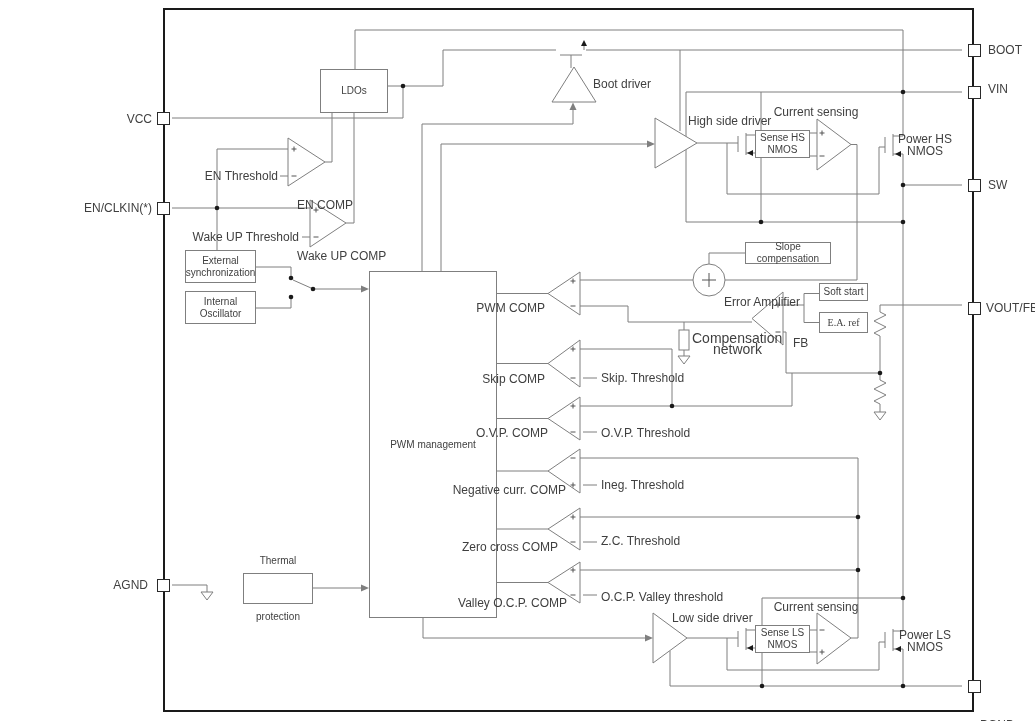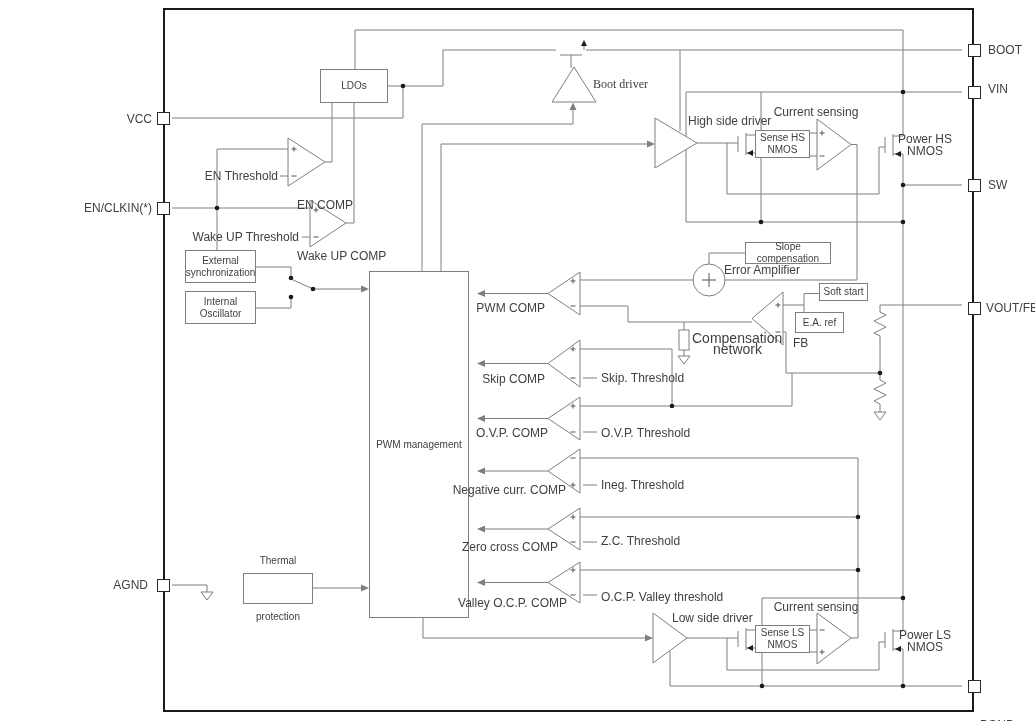--- a/index.html
+++ b/index.html
@@ -226,41 +226,41 @@
       <polygon points="485,525.5 485,532.5 477,529"></polygon>
         <polygon points="485,579 485,586 477,582.5"></polygon>
       <polygon points="361,285.5 361,292.5 369,289"></polygon>
         <polygon points="361,584.5 361,591.5 369,588"></polygon>
       <polygon points="647,140.5 647,147.5 655,144"></polygon>
         <polygon points="645,634.5 645,641.5 653,638"></polygon>
       <polygon points="569.5,110 576.5,110 573,102.5"></polygon>
     </g>
   </svg>
 
-  <div class="box" style="left:320px;top:69px;width:68px;height:34px;">
+  <div class="box" style="left:320px;top:69px;width:68px;height:44px;">
     <span>LDOs</span>
   </div>
   <div class="box" style="left:185px;top:250px;width:71px;height:33px;">
     <span>External</span>
     <span>synchronization</span>
   </div>
   <div class="box" style="left:185px;top:291px;width:71px;height:33px;">
     <span>Internal</span>
     <span>Oscillator</span>
   </div>
-  <div class="box" style="left:369px;top:271px;width:100px;height:347px;">
+  <div class="box" style="left:369px;top:271px;width:128px;height:347px;">
     <span>PWM management</span>
   </div>
   <div class="box" style="left:745px;top:242px;width:86px;height:22px;">
     <span>Slope compensation</span>
   </div>
   <div class="box" style="left:819px;top:283px;width:49px;height:18px;">
     <span>Soft start</span>
   </div>
-  <div class="box" style="left:795px;top:312px;width:49px;height:21px;">
+  <div class="box" style="left:819px;top:312px;width:49px;height:21px;font-family:Liberation Serif, serif;">
     <span>E.A. ref</span>
   </div>
   <div class="box" style="left:243px;top:573px;width:70px;height:31px;gap:44px;">
     <span>Thermal</span>
     <span>protection</span>
   </div>
   <div class="box" style="left:755px;top:130px;width:55px;height:28px;">
     <span>Sense HS</span>
     <span>NMOS</span>
   </div>
@@ -289,28 +289,28 @@
 
   <div class="lbl r" style="left:152px;top:119px;">VCC</div>
   <div class="lbl r" style="left:152px;top:208px;">EN/CLKIN(*)</div>
   <div class="lbl r" style="left:148px;top:585px;">AGND</div>
   <div class="lbl" style="left:988px;top:50px;">BOOT</div>
   <div class="lbl" style="left:988px;top:89px;">VIN</div>
   <div class="lbl" style="left:988px;top:185px;">SW</div>
   <div class="lbl" style="left:986px;top:308px;">VOUT/FB</div>
   <div class="lbl" style="left:980px;top:686px;margin-top:39px;">PGND</div>
 
-  <div class="lbl" style="left:593px;top:84px;font-family:Liberation Serif, serif;">Boot driver</div>
+  <div class="lbl" style="left:593px;top:84px;">Boot driver</div>
   <div class="lbl r" style="left:278px;top:176px;">EN Threshold</div>
   <div class="lbl" style="left:297px;top:177px;margin-top:28px;">EN COMP</div>
   <div class="lbl r" style="left:299px;top:237px;">Wake UP Threshold</div>
   <div class="lbl" style="left:297px;top:256px;">Wake UP COMP</div>
   <div class="lbl" style="left:688px;top:121px;">High side driver</div>
   <div class="lbl c" style="left:816px;top:112px;">Current sensing</div>
-  <div class="lbl r" style="left:800px;top:270px;">Error Amplifier</div>
+  <div class="lbl r" style="left:800px;top:302px;">Error Amplifier</div>
   <div class="lbl" style="left:793px;top:343px;">FB</div>
   <div class="lbl ml" style="left:692px;top:344px;width:70px;transform:translate(0,-50%);">
     <span>Compensation</span><br>
     <span>network</span>
   </div>
   <div class="lbl" style="left:672px;top:618px;">Low side driver</div>
   <div class="lbl c" style="left:816px;top:607px;">Current sensing</div>
 
   <div class="lbl r" style="left:545px;top:308px;">PWM COMP</div>
   <div class="lbl r" style="left:545px;top:379px;">Skip COMP</div>

